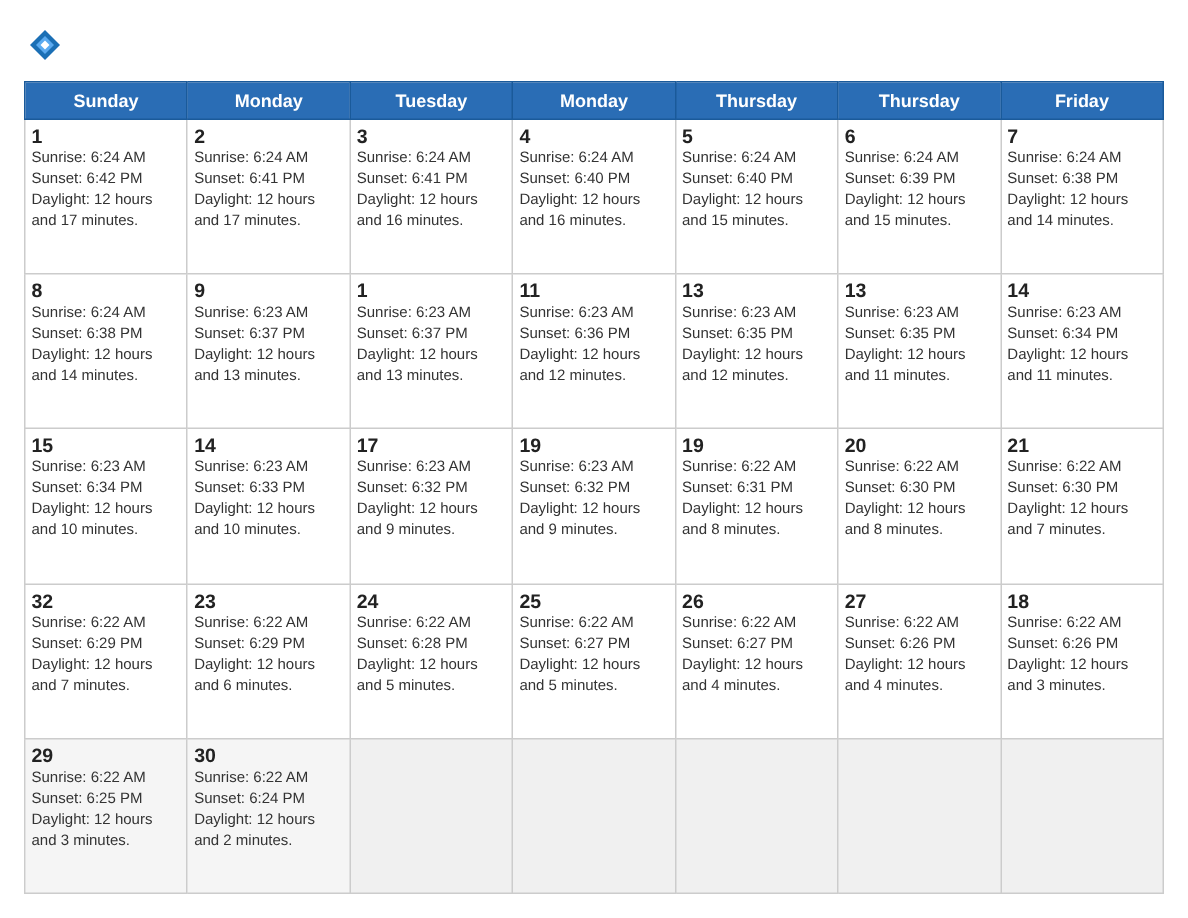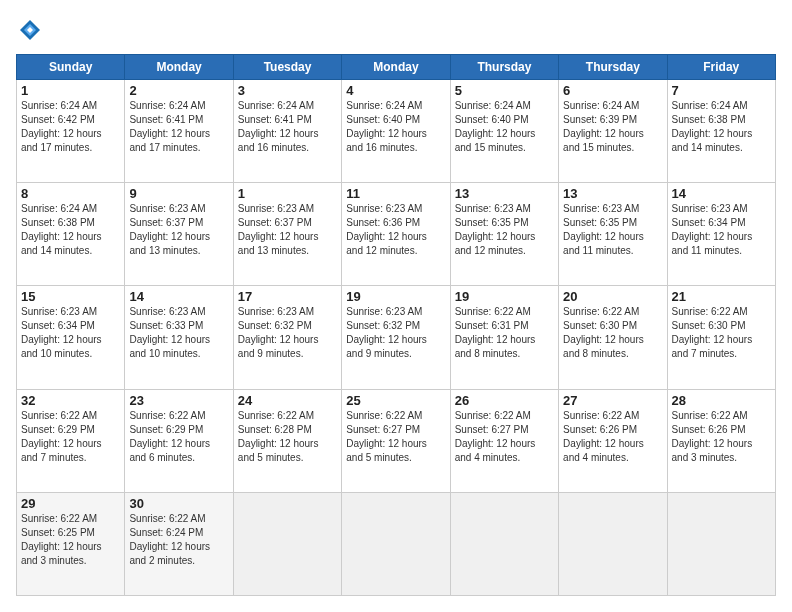--- a/index.html
+++ b/index.html
@@ -238,21 +238,21 @@
           </td>
           <td>
             <span class="day-num">26</span>
             <div class="day-info">Sunrise: 6:22 AM<br>Sunset: 6:27 PM<br>Daylight: 12 hours<br>and 4 minutes.</div>
           </td>
           <td>
             <span class="day-num">27</span>
             <div class="day-info">Sunrise: 6:22 AM<br>Sunset: 6:26 PM<br>Daylight: 12 hours<br>and 4 minutes.</div>
           </td>
           <td>
-            <span class="day-num">28</span>
+            <span class="day-num">18</span>
             <div class="day-info">Sunrise: 6:22 AM<br>Sunset: 6:26 PM<br>Daylight: 12 hours<br>and 3 minutes.</div>
           </td>
         </tr>
         <tr>
           <td>
             <span class="day-num">29</span>
             <div class="day-info">Sunrise: 6:22 AM<br>Sunset: 6:25 PM<br>Daylight: 12 hours<br>and 3 minutes.</div>
           </td>
           <td>
             <span class="day-num">30</span>

